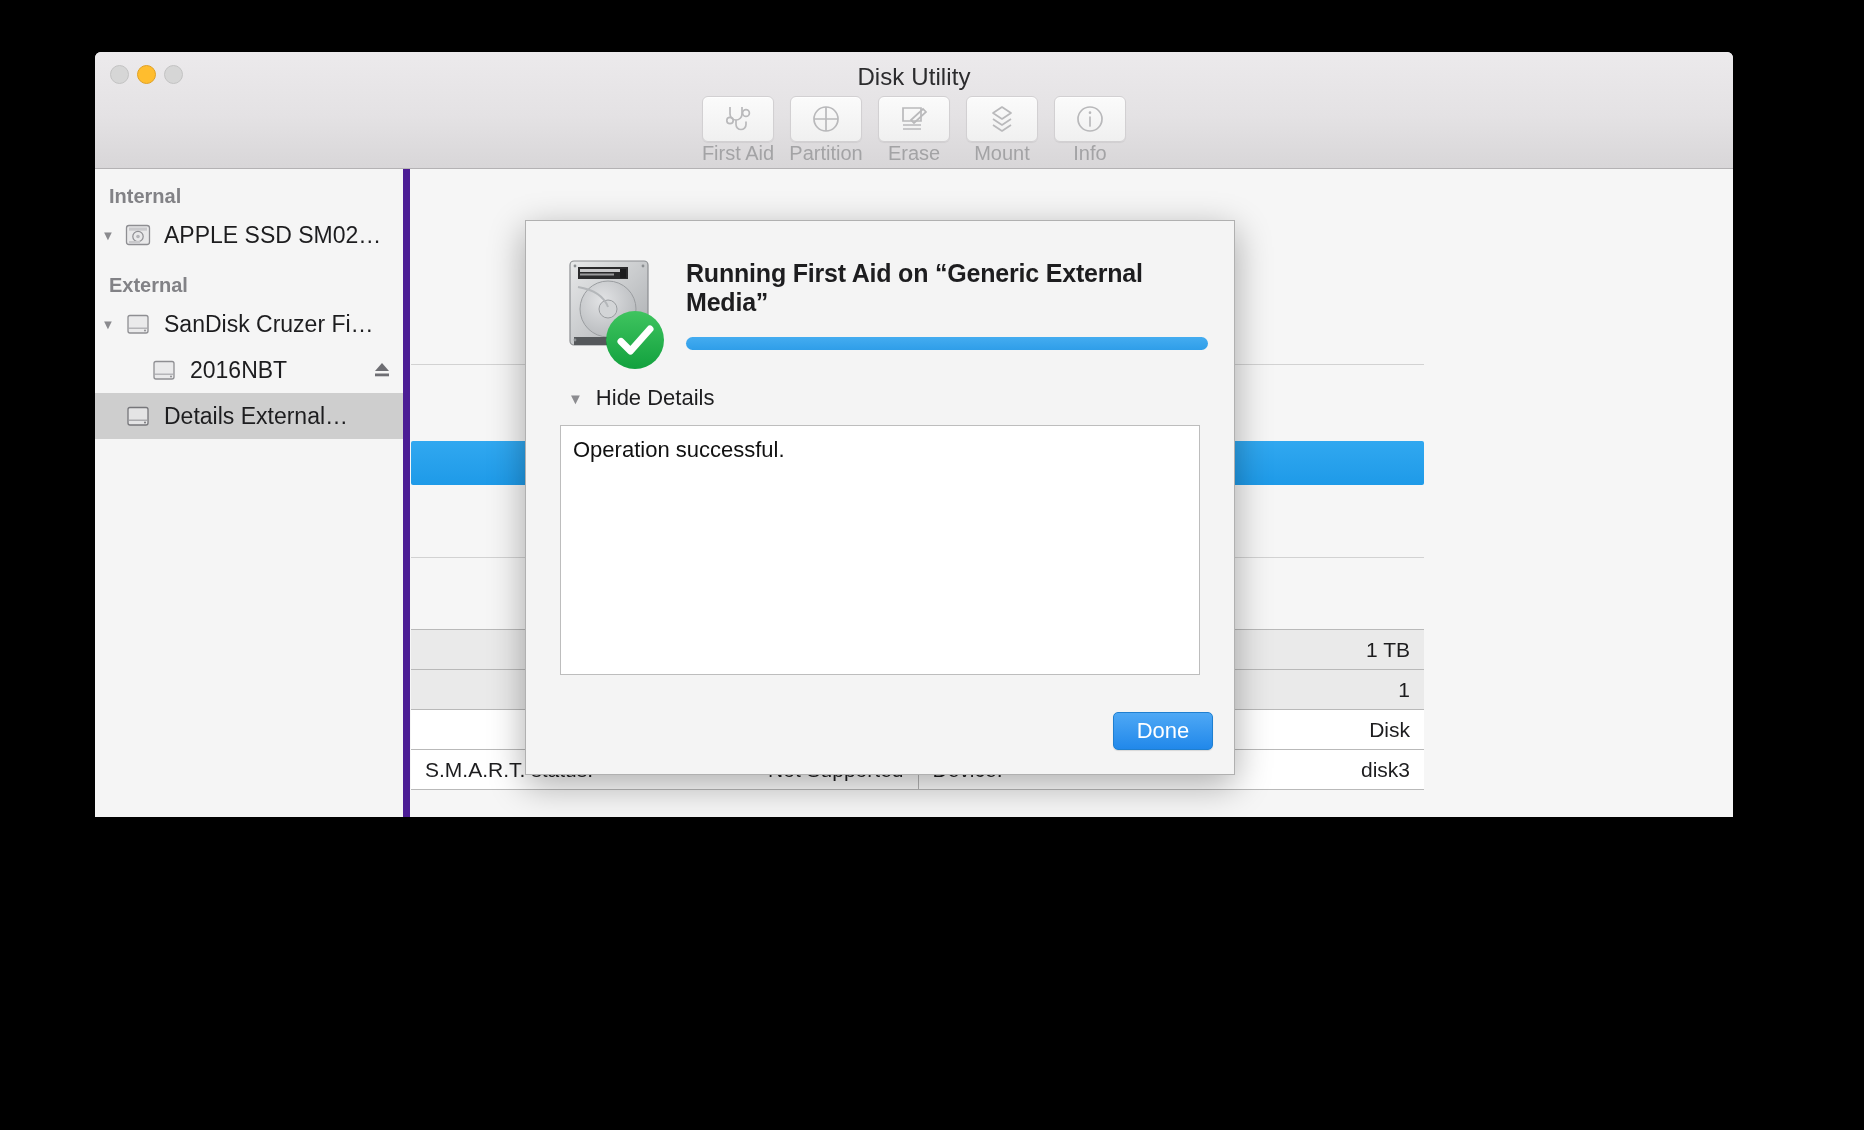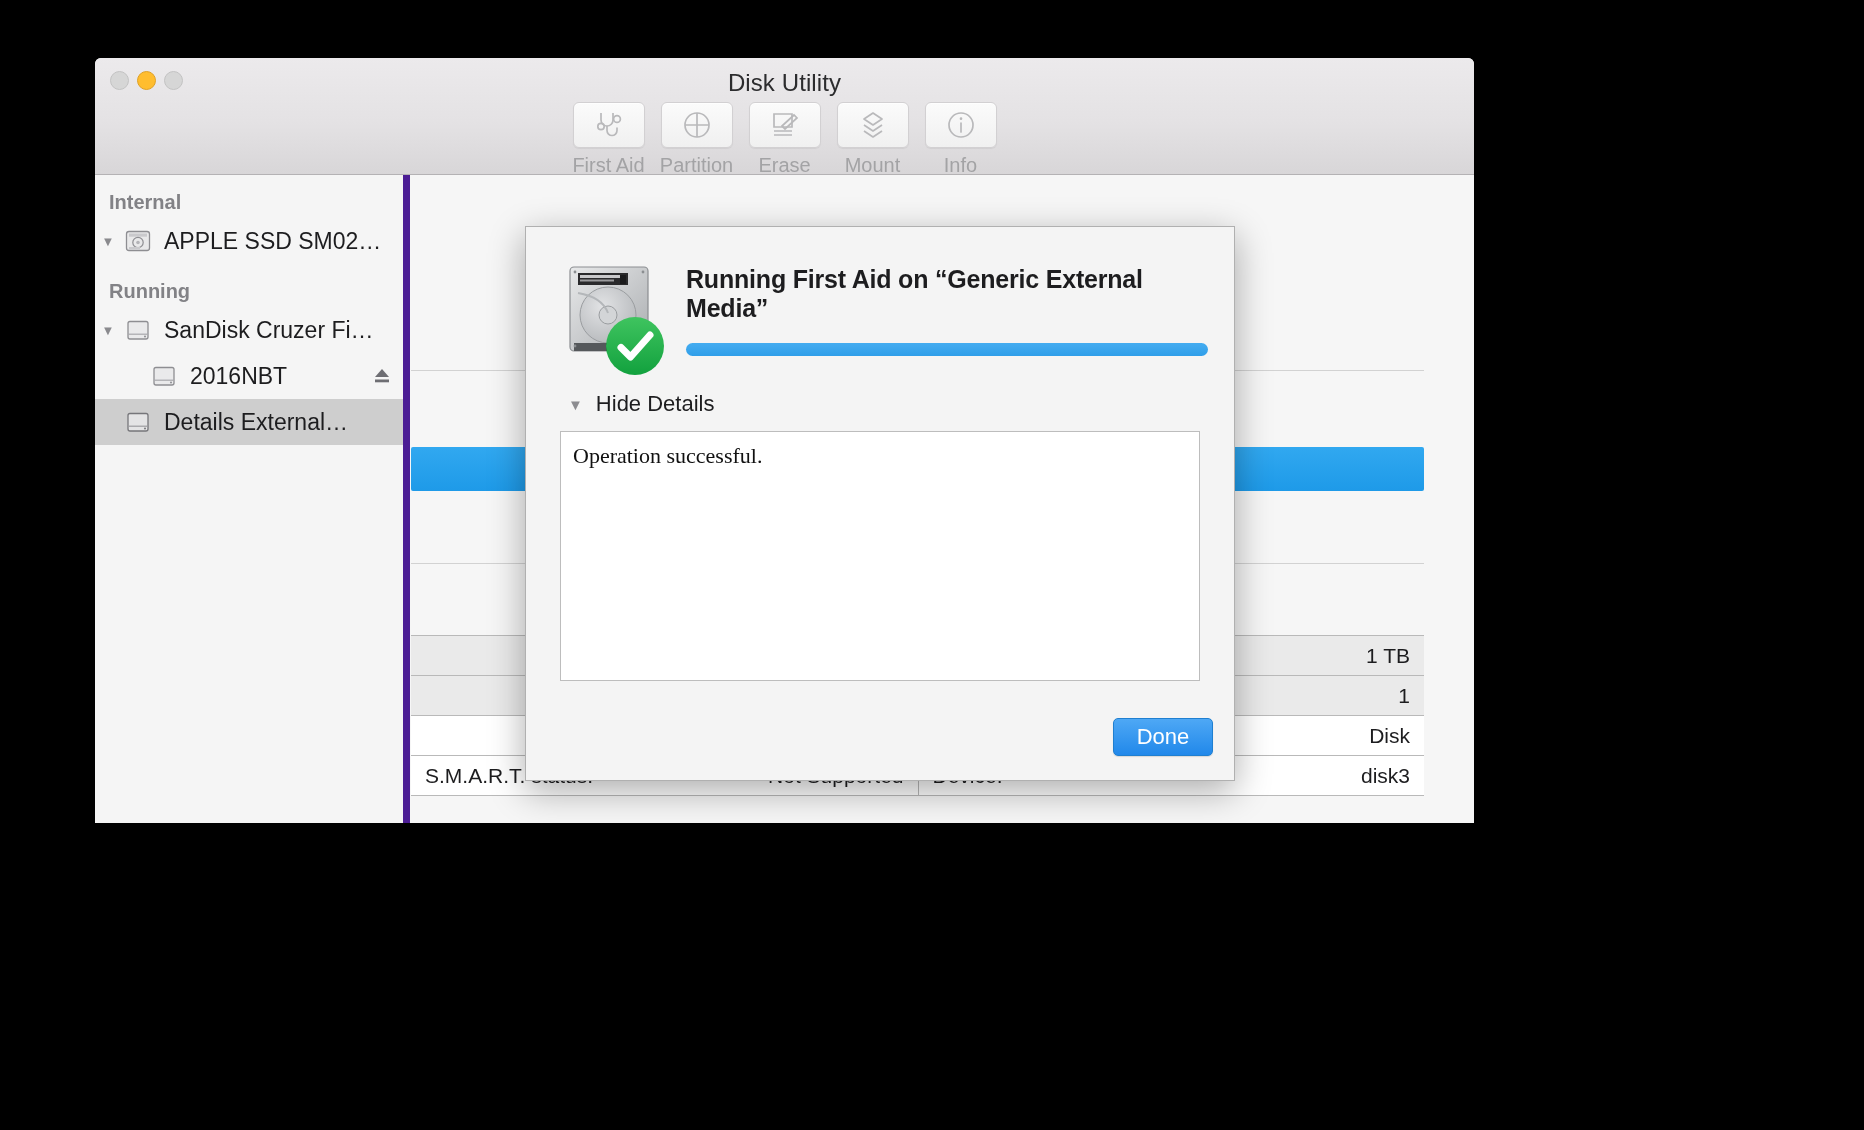--- a/index.html
+++ b/index.html
@@ -7,22 +7,22 @@
     width: 1864px; height: 1130px;
     background: #000;
     font-family: "Liberation Sans", sans-serif;
     overflow: hidden;
   }
   #root { position: relative; width: 1864px; height: 1130px; }
 
   
   .window {
     position: absolute;
-    left: 95px; top: 58px;
-    width: 1379px; height: 765px;
+    left: 95px; top: 52px;
+    width: 1638px; height: 765px;
     background: #f6f6f6;
     border-radius: 6px 6px 0 0;
     overflow: hidden;
     box-shadow: 0 12px 40px rgba(0,0,0,.55);
   }
 
   
   .titlebar {
     position: absolute; left:0; top:0;
     width: 100%; height: 117px;
@@ -48,21 +48,21 @@
   }
   .tb-item { width: 80px; display: flex; flex-direction: column; align-items: center; }
   .tb-btn {
     width: 72px; height: 46px;
     border-radius: 6px;
     background: linear-gradient(to bottom, #fbfbfb, #f0f0f0);
     border: 1px solid #d2d0d2;
     box-shadow: 0 1px 0 rgba(255,255,255,.8) inset, 0 1px 1px rgba(0,0,0,.06);
     display: flex; align-items: center; justify-content: center;
   }
-  .tb-label { margin-top: 6px; font-size: 20px; color: #a3a3a5; white-space: nowrap; }
+  .tb-label { font-size: 20px; color: #a3a3a5; white-space: nowrap; }
   .tb-icon svg { display: block; }
 
   
   .sidebar {
     position: absolute; left: 0; top: 117px;
     width: 315px; height: 648px;
     background: #f5f5f5;
     border-right: 7px solid #4c1d95;
   }
   .sb-header {
@@ -146,21 +146,20 @@
   .dt-tri { font-size: 15px; color: #8c8c90; line-height: 1; }
   .dt-label { font-size: 22px; color: #1d1d1f; }
   .details-box {
     margin: 14px 34px 0 34px;
     height: 250px;
     background: #fff;
     border: 1px solid #bdbdbd;
     padding: 11px 12px;
     font-size: 22px; color: #111;
     overflow: hidden;
-    font-family: Liberation Serif, serif;
   }
   .sheet-footer {
     position: absolute; left: 0; bottom: 0; width: 100%;
     padding: 0 21px; height: 86px;
     display: flex; align-items: center; justify-content: flex-end;
   }
   .done-btn {
     min-width: 100px; height: 38px; padding: 0 22px;
     border-radius: 5px; border: 1px solid #1f7fd0;
     background: linear-gradient(to bottom, #4ea8f5, #2188ea);
@@ -267,21 +266,21 @@
             <rect x="6" y="7.5" width="18" height="3.2" fill="#c9c9cc"></rect>
             <circle cx="15" cy="16.5" r="5.2" fill="none" stroke="#8e8e92" stroke-width="1.2"></circle>
             <circle cx="15" cy="16.5" r="1.8" fill="#b4b4b8"></circle>
             <rect x="6" y="21" width="11" height="2.3" fill="#c9c9cc"></rect>
           </svg>
         </span>
         <span class="sb-name">APPLE SSD SM02…</span>
       </div>
 
 
-      <div class="sb-header">Running</div>
+      <div class="sb-header">External</div>
 
       <div class="sb-row">
         <span class="sb-tri">▼</span>
         <span class="sb-icon">
           <svg width="30" height="30" viewBox="0 0 30 30">
             <path d="M7 6.5h16a2 2 0 0 1 2 2v13.5a2 2 0 0 1-2 2H7a2 2 0 0 1-2-2V8.5a2 2 0 0 1 2-2z" fill="#eaeaeb" stroke="#8e8e92" stroke-width="1.3"></path>
             <path d="M5.2 19.2h19.6" stroke="#a8a8ac" stroke-width="1.2"></path>
             <circle cx="22" cy="21.6" r="1" fill="#8e8e92"></circle>
           </svg>
         </span>

